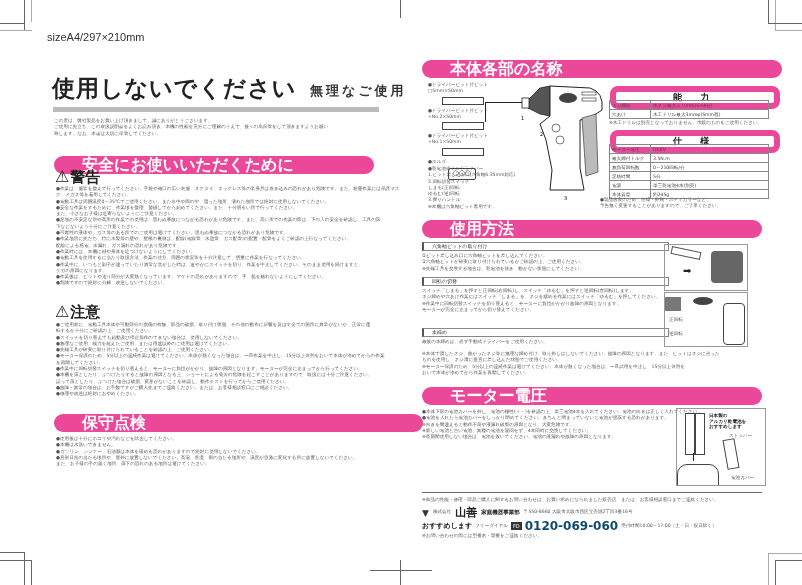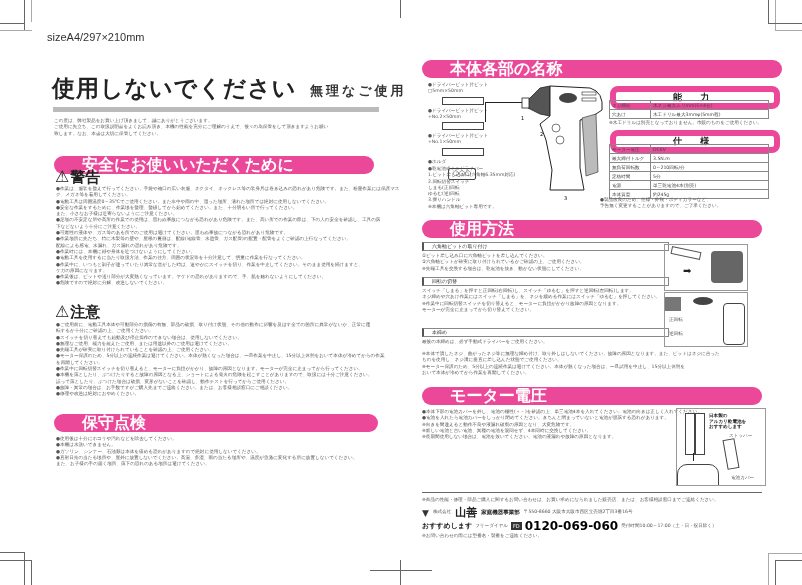--- a/index.html
+++ b/index.html
@@ -13,21 +13,21 @@
   .tiny{font-size:4.6px;line-height:6.3px;color:#555;white-space:nowrap;}
   .band{position:absolute;height:18px;background:#ec4899;border-radius:9px;color:#fff;font-weight:bold;font-size:16px;line-height:18px;padding-left:28px;box-sizing:border-box;}
   .heading{font-weight:bold;font-size:15px;color:#222;}
   .heading .tri{display:inline-block;font-size:16px;margin-right:1px;}
   .bul{font-size:4.6px;line-height:6.3px;color:#555;white-space:nowrap;}
   .boxhead{position:absolute;border:6px solid #ec4899;border-radius:8px;text-align:center;font-weight:bold;font-size:9px;letter-spacing:8px;height:11px;line-height:11px;font-family:Liberation Serif, serif;}
   table.spec{position:absolute;border-collapse:collapse;font-size:4.6px;color:#444;}
   table.spec td{border:1px solid #888;padding:0 2px;height:8px;}
   table.spec td.k{width:36px;}
   .subhead{position:absolute;border:1px solid #888;border-left:2px solid #555;height:7px;font-size:5px;line-height:7px;padding-left:8px;color:#333;}
-  .phone{font-weight:bold;font-size:12px;color:#000000;}
+  .phone{font-weight:bold;font-size:12px;color:#0c4a6e;}
 </style>
 </head>
 <body>
 
 <div class="crop" style="left:24px;top:0;width:1px;height:30px;"></div>
 <div class="crop" style="left:31px;top:0;width:1px;height:22px;background:#aaa;"></div>
 <div class="crop" style="left:0;top:23px;width:25px;height:1px;"></div>
 <div class="crop" style="left:0;top:30px;width:32px;height:1px;background:#aaa;"></div>
 <div class="crop" style="left:768px;top:0;width:1px;height:24px;"></div>
 <div class="crop" style="left:775px;top:0;width:1px;height:31px;background:#aaa;"></div>
@@ -92,21 +92,21 @@
   <div class="bul">●先端工具が確実に取り付けられていることを確認の上、ご使用ください。</div>
   <div class="bul">●モーター保護のため、5分以上の連続作業は避けてください。本体が熱くなった場合は、一旦作業を中止し、15分以上休憩をおいて本体が冷めてからの作業</div>
   <div class="bul">  を再開してください。</div>
   <div class="bul">●作業中に回転切替スイッチを切り替えると、モーターに負担がかかり、故障の原因となります。モーターが完全に止まってから行ってください。</div>
   <div class="bul">●本機を落としたり、ぶつけたりすると故障の原因となる上、ショートによる発火の危険を起こすことがありますので、取扱には十分ご注意ください。</div>
   <div class="bul">  誤って落としたり、ぶつけた場合は破損、変形がないことを確認し、動作テストを行ってからご使用ください。</div>
   <div class="bul">●故障・異常の場合は、お手数ですがご購入先までご連絡ください。または、お客様相談窓口にご相談ください。</div>
   <div class="bul">●修理や改造は絶対におやめください。</div>
 </div>
 
-<div class="band" style="left:54px;top:414px;width:324px;">保守点検</div>
+<div class="band" style="left:54px;top:414px;width:369px;">保守点検</div>
 <div class="abs" style="left:56px;top:436px;">
   <div class="bul">●使用後は十分にホコリや汚れなどを除去してください。</div>
   <div class="bul">●本機は水洗いできません。</div>
   <div class="bul">●ガソリン、シンナー、石油類は本体を痛める恐れがありますので絶対に使用しないでください。</div>
   <div class="bul">●直射日光の当たる場所や、屋外に放置しないでください。高温、多湿、雨の当たる場所や、温度が急激に変化する所に放置しないでください。</div>
   <div class="bul">  また、お子様の手の届く場所、落下の恐れのある場所は避けてください。</div>
 </div>
 
 <div class="band" style="left:422px;top:60px;width:360px;">本体各部の名称</div>
 

